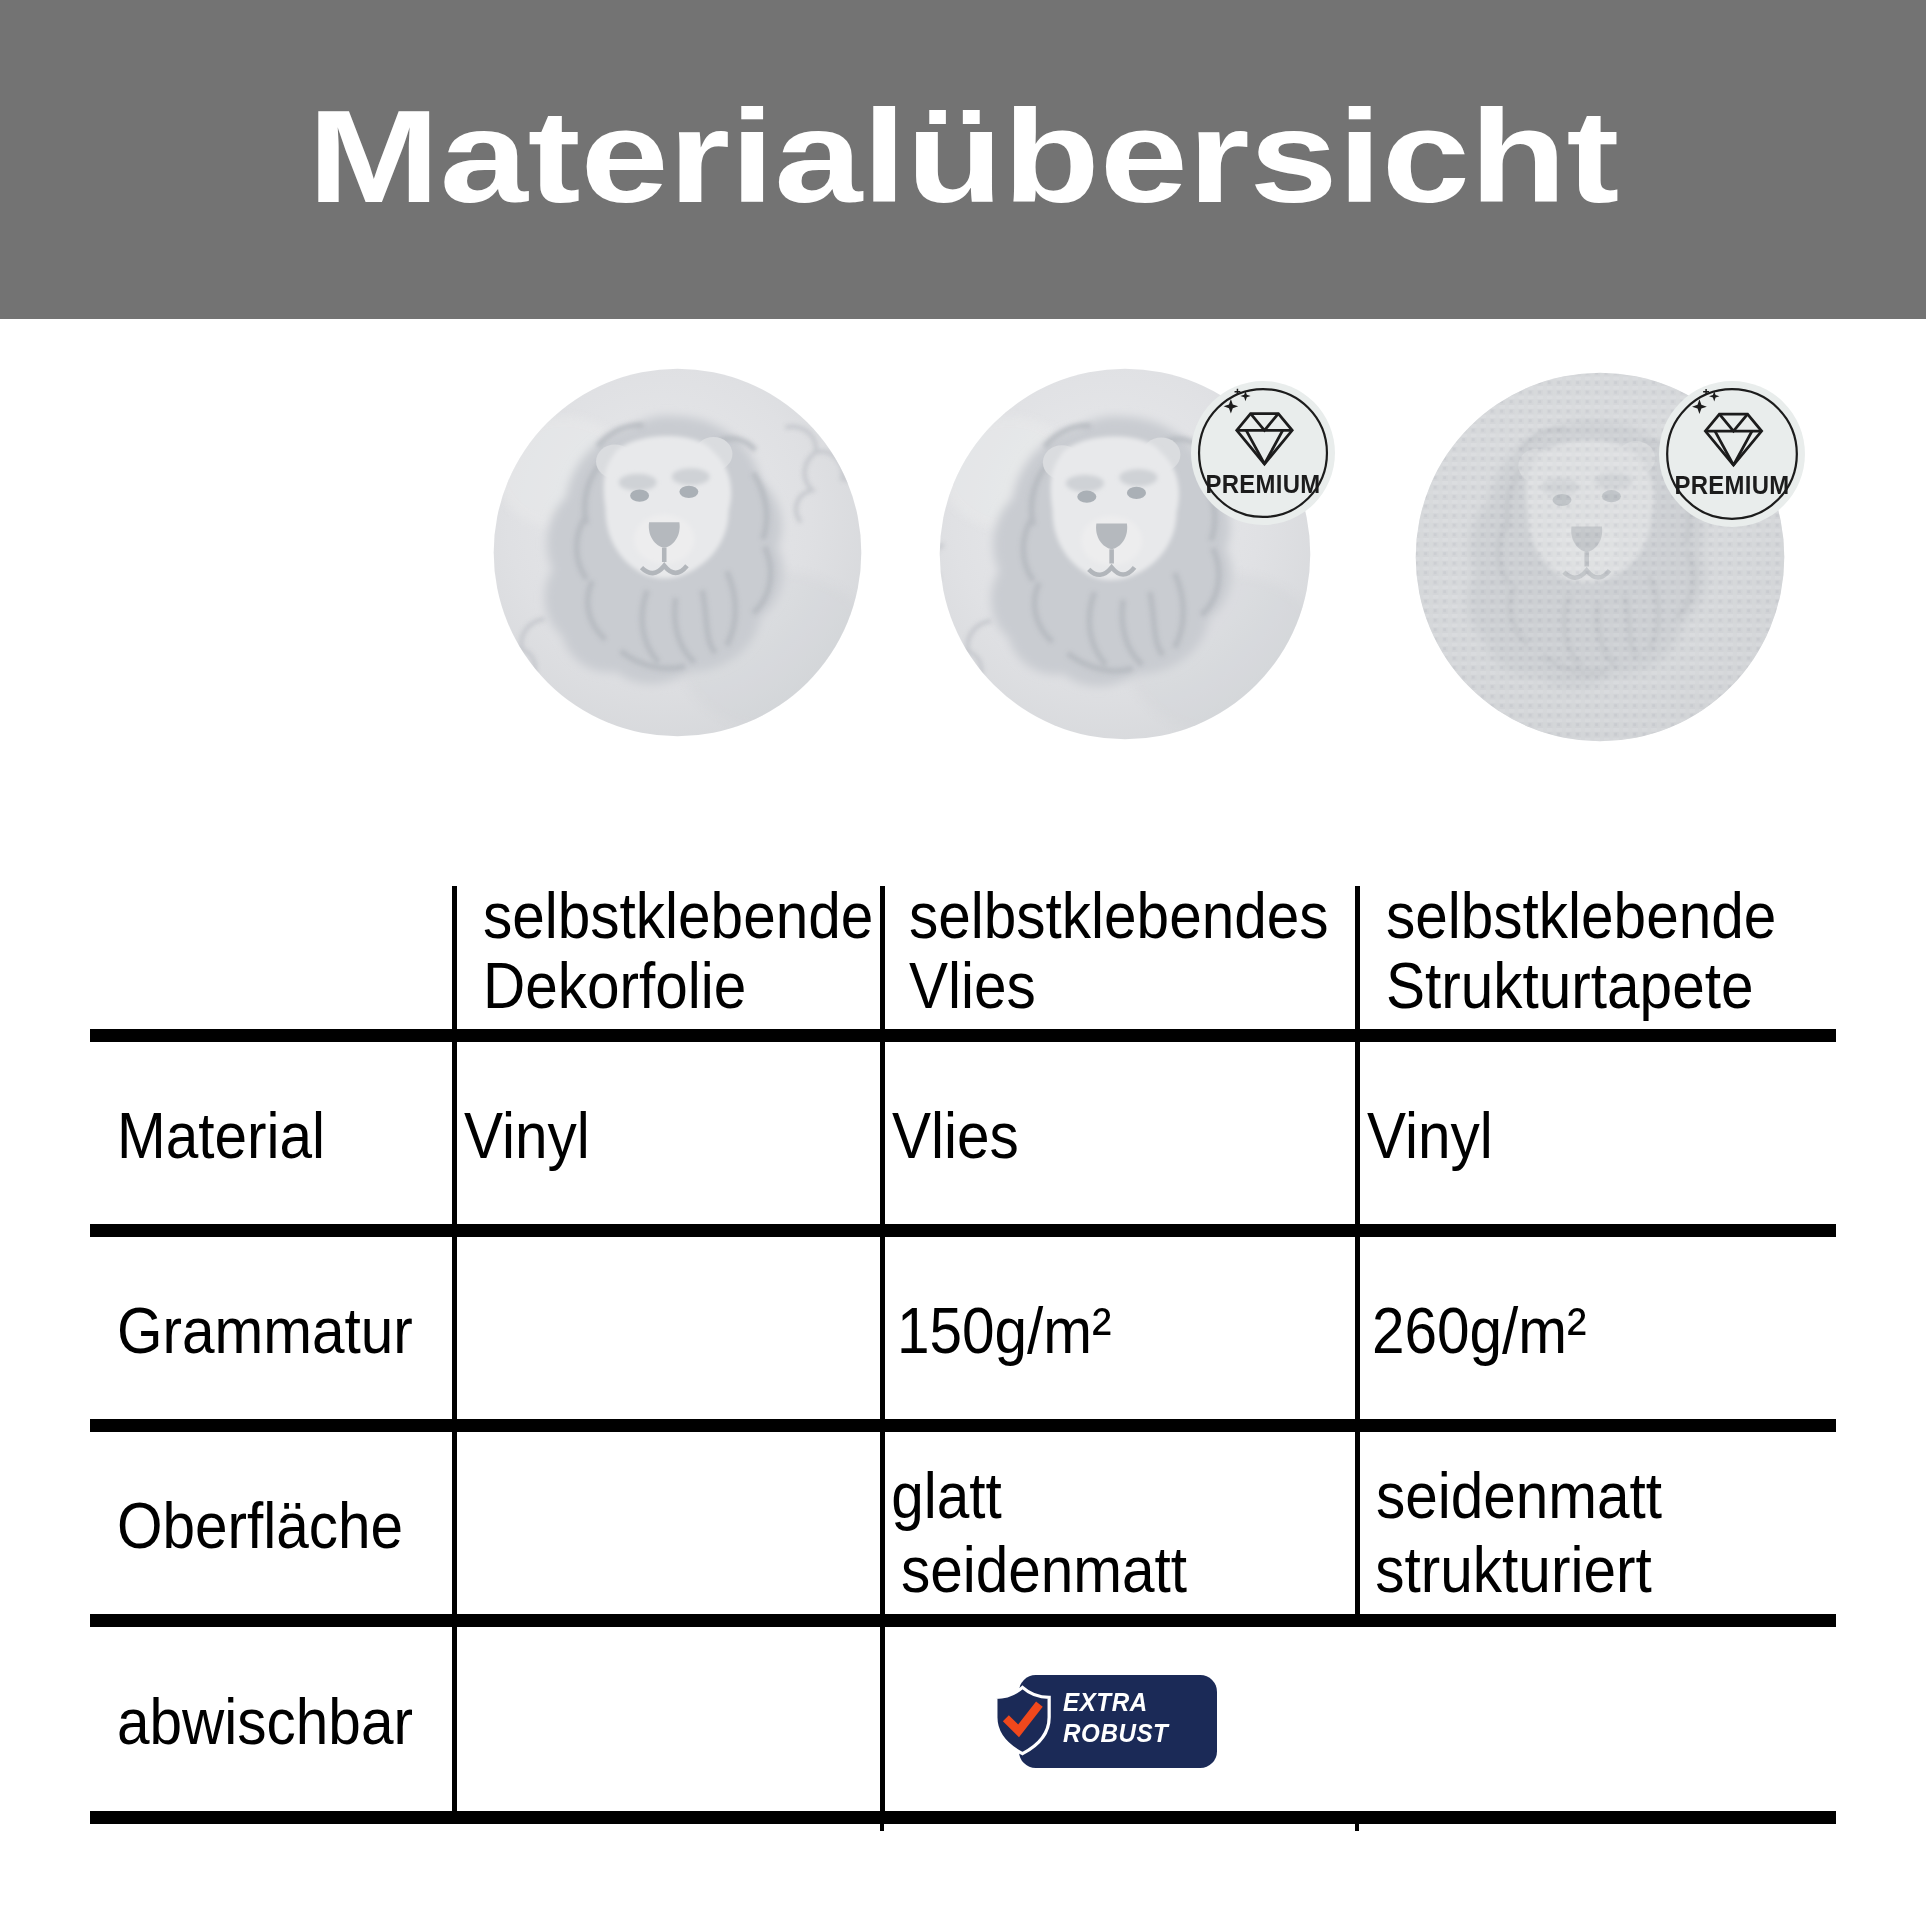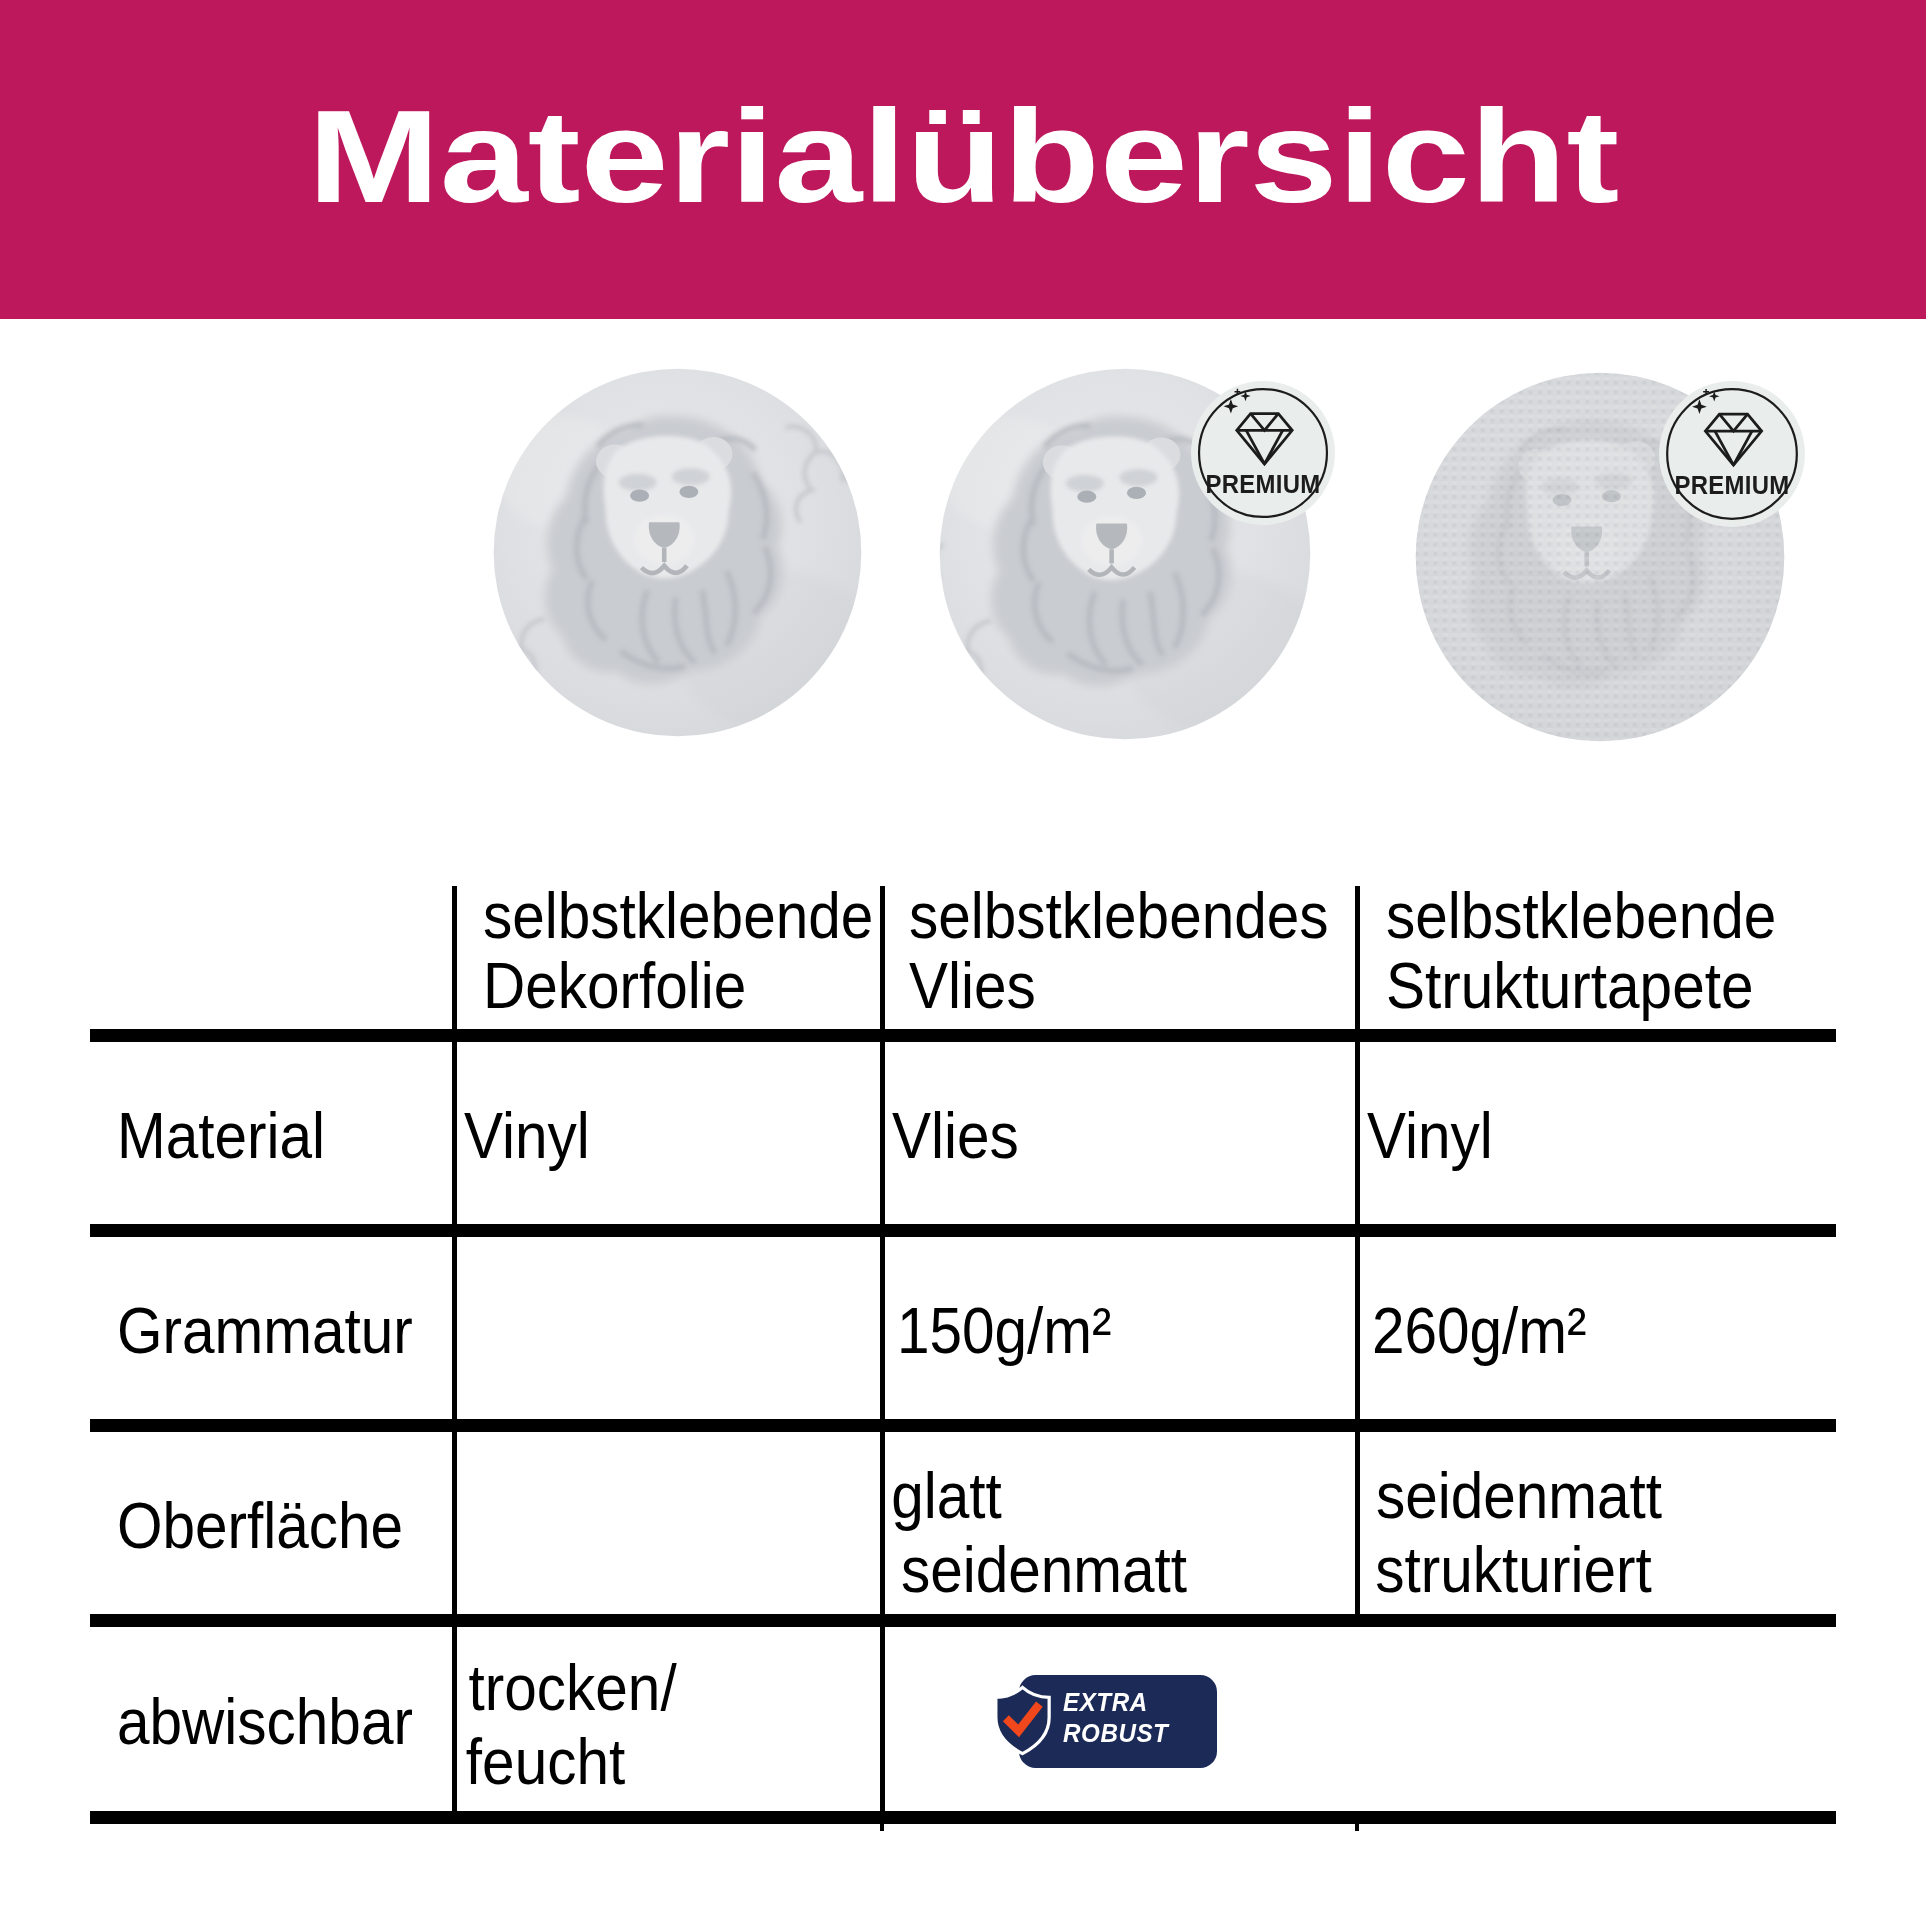--- a/index.html
+++ b/index.html
@@ -11,21 +11,21 @@
     overflow: hidden;
     font-family: "Liberation Sans", sans-serif;
     color: #000;
   }
 
   
   .topbar {
     position: absolute;
     left: 0; top: 0;
     width: 1926px; height: 319px;
-    background: #be185d;
+    background: #737373;
     display: flex;
     align-items: center;
     justify-content: center;
   }
   .title {
     margin: 0;
     padding-bottom: 5.1px;
     color: #ffffff;
     font-size: 132px;
     font-weight: 700;
@@ -337,24 +337,20 @@
 
   <div class="val val2" style="left:885px;top:1459px;width:470px">
     <div><span class="cx">glatt</span></div>
     <div><span class="cx">seidenmatt</span></div>
   </div>
   <div class="val val2" style="left:1360px;top:1459px;width:475px">
     <div><span class="cx">seidenmatt</span></div>
     <div><span class="cx">strukturiert</span></div>
   </div>
 
-  <div class="val val2" style="left:457px;top:1651px;width:422px">
-    <div><span class="cx">trocken/</span></div>
-    <div><span class="cx">feucht</span></div>
-  </div>
 
   <div class="extra-badge">
     <div class="extra-rect"></div>
     <svg class="extra-shield" viewBox="0 0 100 112">
       <path d="M50,5 C39,15 23,20.5 9,20.5 L9,51 C9,77 27,95 50,107 C73,95 91,77 91,51 L91,20.5 C77,20.5 61,15 50,5 Z" fill="#1b2a57" stroke="#ffffff" stroke-width="5"></path>
       <path d="M29,57 L44,72 L72,36" fill="none" stroke="#f0481c" stroke-width="13" stroke-linecap="square"></path>
     </svg>
     <div class="extra-text">
       <div>EXTRA</div>
       <div>ROBUST</div>

